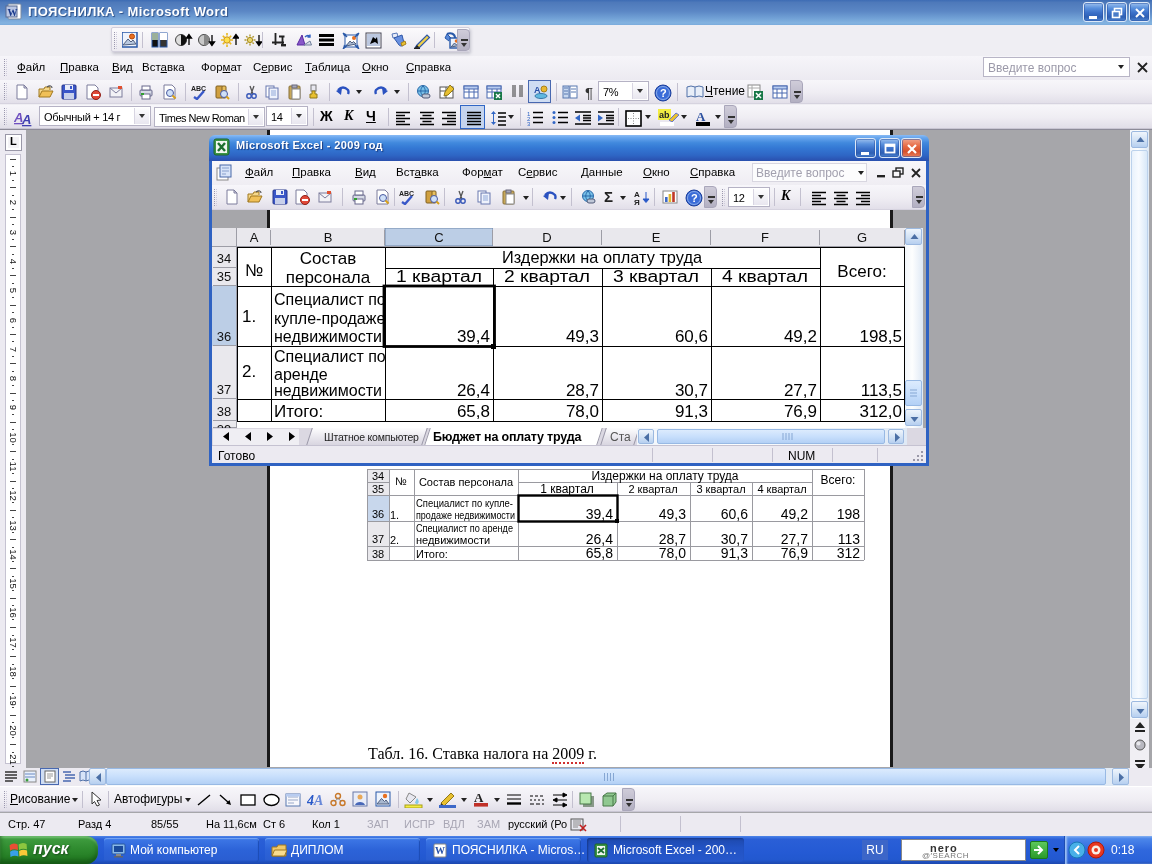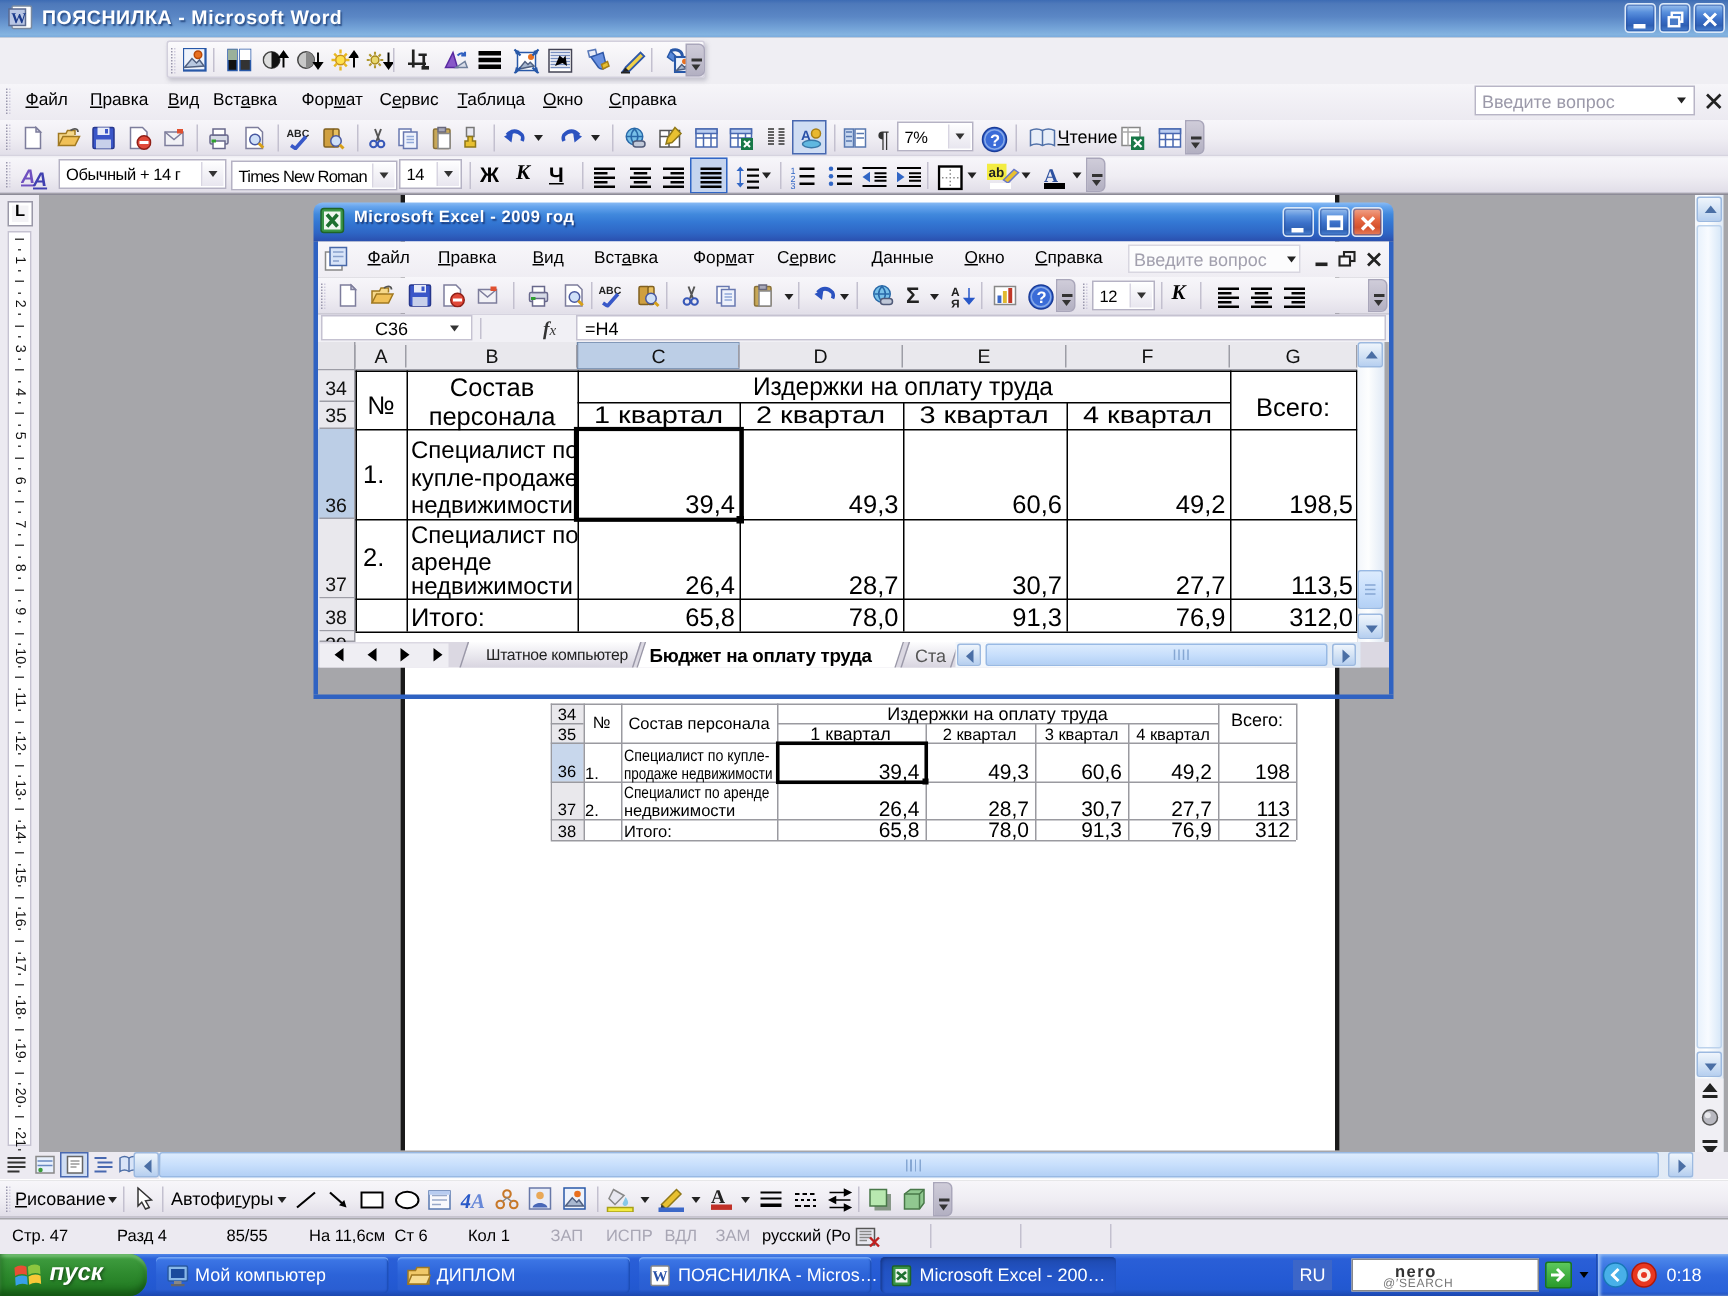--- a/index.html
+++ b/index.html
@@ -703,20 +703,21 @@
         <text x="49" y="90" text-anchor="start" fill="#000" font-size="11">Итого:</text>
         <text x="246" y="90" text-anchor="end" fill="#000" font-size="14">65,8</text>
         <text x="319" y="90" text-anchor="end" fill="#000" font-size="14">78,0</text>
         <text x="381" y="90" text-anchor="end" fill="#000" font-size="14">91,3</text>
         <text x="441" y="90" text-anchor="end" fill="#000" font-size="14">76,9</text>
         <text x="493" y="90" text-anchor="end" fill="#000" font-size="14">312</text>
         <rect x="151.5" y="27.5" width="99" height="26" fill="none" stroke="#000" stroke-width="2.4"></rect>
         <rect x="248" y="51" width="4" height="4" fill="#000"></rect>
       </svg>
     </div>
+ <div id="caption" class="abs">Табл. 16. Ставка налога на <span style="border-bottom:2px dotted #d03030">2009</span> г.</div>
  <div id="wvscroll" class="abs">
   <div class="sbtn" style="left:1px;top:1px">
         <svg width="15" height="15">
           <path d="M7.5 4l4 5h-8z" fill="#4b6fa5"></path>
         </svg>
       </div>
   <div class="abs" style="left:1px;top:20px;width:17px;height:549px;background:linear-gradient(90deg,#e9f2fc,#f8fbff 45%,#d8e8f8);border:1px solid #bcd2ec;border-radius:2px"></div>
   <div class="sbtn" style="left:1px;top:571px">
         <svg width="15" height="15">
           <path d="M7.5 11l4-5h-8z" fill="#4b6fa5"></path>
@@ -949,29 +950,20 @@
         <svg width="16" height="16">
           <path d="M1 2.5h14M3.5 5.5h9M1 8.5h14M3.5 11.5h9M1 14.5h14" stroke="#000" stroke-width="1.6"></path>
         </svg>
       </div>
   <div class="ibtn" style="left:641px;top:3px">
         <svg width="16" height="16">
           <path d="M1 2.5h14M6 5.5h9M1 8.5h14M6 11.5h9M1 14.5h14" stroke="#000" stroke-width="1.6"></path>
         </svg>
       </div>
   <div class="tbtail" style="left:700px;top:1px;height:22px"></div>
- </div>
- <div class="abs" style="left:3px;top:75px;width:714px;height:18px;background:#f1f0f5">
-  <div class="abs" style="left:2px;top:0px;width:101px;height:17px;background:#fff;border:1px solid #c5c2d1"></div>
-  <div class="abs" style="left:38px;top:2px;font-size:12px">C36</div>
-  <div class="arr" style="left:88px;top:7px"></div>
-  <div class="vsep" style="left:108px;top:2px;height:14px"></div>
-  <div class="abs" style="left:150px;top:1px;font-size:13px;font-style:italic;font-family:'Liberation Serif',serif;color:#333"><b>f</b><span style="font-size:10px">x</span></div>
-  <div class="abs" style="left:172px;top:0;width:540px;height:17px;background:#fff;border:1px solid #c5c2d1"></div>
-  <div class="abs" style="left:178px;top:2px;font-size:12px">=H4</div>
  </div>
  <svg class="abs" style="left:3px;top:93px" width="714" height="200" font-family="Liberation Sans,sans-serif" font-size="13">
       <rect x="0" y="0" width="693" height="200" fill="#fff"></rect>
       <rect x="0" y="0" width="693" height="19" fill="#e9e8ed"></rect>
       <rect x="0" y="0" width="25" height="19" fill="#e5e4e9"></rect>
       <rect x="25" y="0" width="34" height="18" fill="#e9e8ed"></rect>
       <text x="42" y="14" text-anchor="middle" fill="#111">A</text>
       <rect x="59" y="0" width="114" height="18" fill="#e9e8ed"></rect>
       <text x="116" y="14" text-anchor="middle" fill="#111">B</text>
       <rect x="173" y="0" width="108" height="18" fill="#bccee6"></rect>
@@ -1103,20 +1095,39 @@
    <div class="abs" style="left:20px;top:1px;width:228px;height:15px;background:linear-gradient(#dcebfd,#c8dffc 50%,#b3d0f5);border:1px solid #98b9e4;border-radius:2px"><svg width="226" height="13">
             <path d="M125 3v7M128 3v7M131 3v7M134 3v7" stroke="#86a7d3"></path>
           </svg></div>
    <div class="sbtn" style="left:251px;top:1px;width:16px;height:15px">
           <svg width="14" height="13">
             <path d="M5 2l5 4.5L5 11z" fill="#4b6fa5"></path>
           </svg>
         </div>
   </div>
  </div>
+ <div class="abs" style="left:3px;top:310px;width:714px;height:18px;background:#eceaf1;border-top:1px solid #c5c2d1">
+  <div class="abs" style="left:6px;top:3px;font-size:12px">Готово</div>
+  <div class="vsep" style="left:440px;top:2px;height:14px"></div>
+  <div class="vsep" style="left:500px;top:2px;height:14px"></div>
+  <div class="vsep" style="left:560px;top:2px;height:14px"></div>
+  <div class="abs" style="left:576px;top:3px;font-size:12px">NUM</div>
+  <div class="vsep" style="left:620px;top:2px;height:14px"></div>
+  <div class="vsep" style="left:665px;top:2px;height:14px"></div>
+  <svg class="abs" style="left:700px;top:4px" width="13" height="13">
+        <g fill="#9a98a8">
+          <rect x="9" y="1" width="2" height="2"></rect>
+          <rect x="5" y="5" width="2" height="2"></rect>
+          <rect x="9" y="5" width="2" height="2"></rect>
+          <rect x="1" y="9" width="2" height="2"></rect>
+          <rect x="5" y="9" width="2" height="2"></rect>
+          <rect x="9" y="9" width="2" height="2"></rect>
+        </g>
+      </svg>
+ </div>
 </div>
 
 <div id="hscrollrow" class="abs">
   <div class="abs" style="left:0;top:0;width:106px;height:18px;background:#eceaf1"></div>
   <svg class="abs viewbtn" style="left:3px" width="17" height="15">
       <path d="M2 3h12M2 6h12M2 9h12M2 12h8" stroke="#333" stroke-width="1.4"></path>
     </svg>
   <svg class="abs viewbtn" style="left:22px" width="17" height="15">
       <rect x="2" y="2" width="12" height="11" fill="#e8f0fc" stroke="#888"></rect>
       <path d="M3 5h10M3 8h10" stroke="#6888c0"></path>

